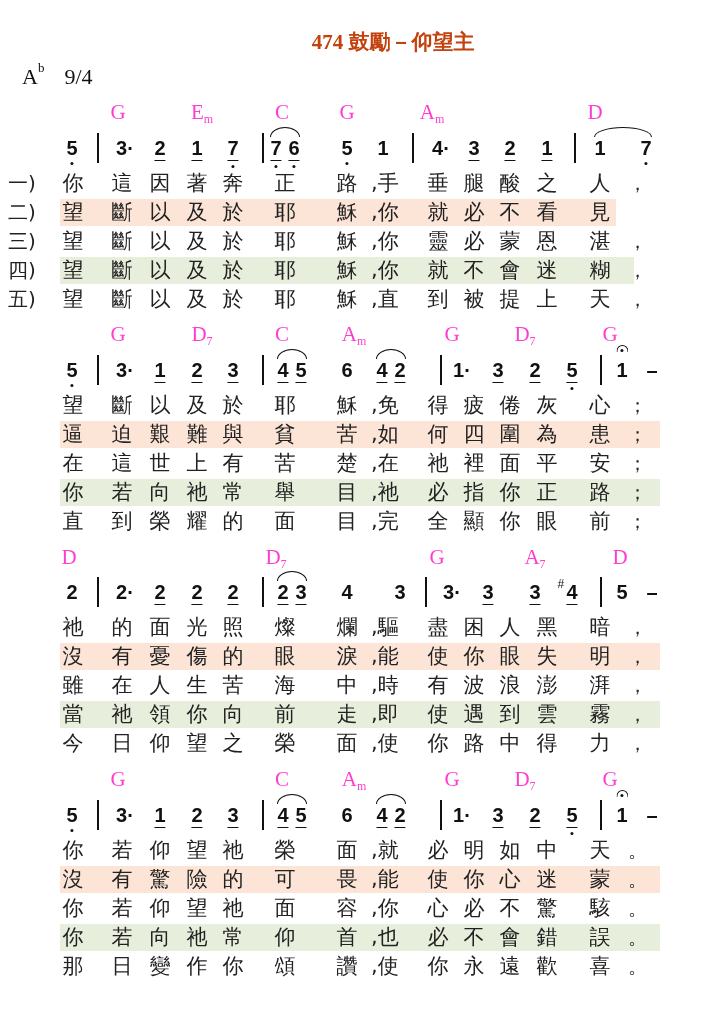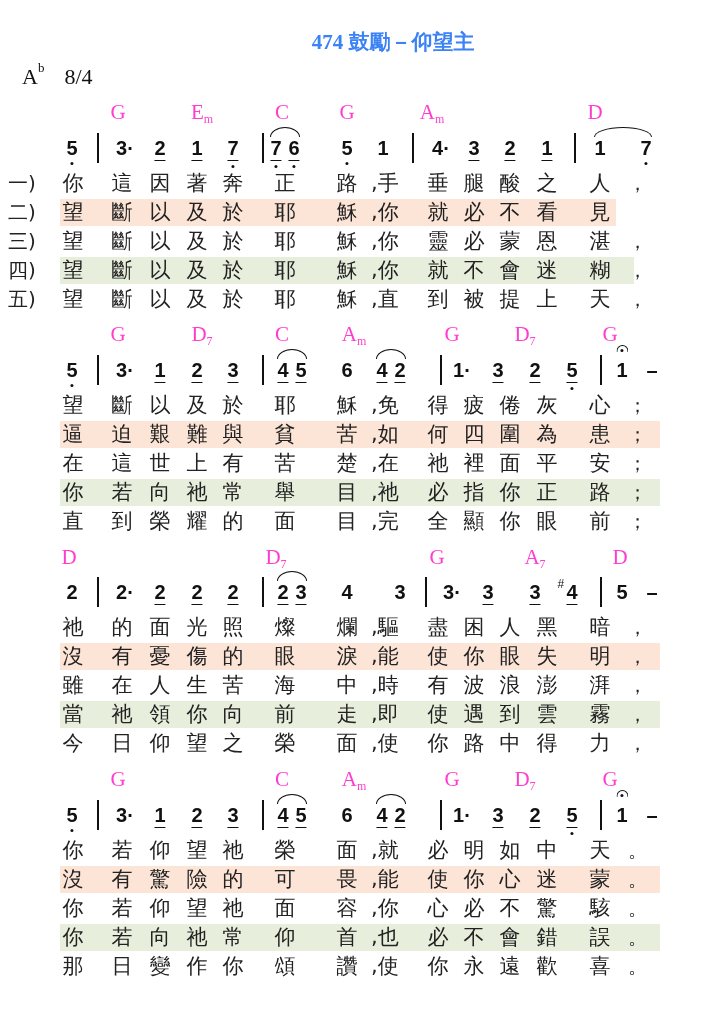--- a/index.html
+++ b/index.html
@@ -1,20 +1,20 @@
 <!DOCTYPE html>
 <html><head>
 <meta charset="utf-8">
 <style>
   html, body { margin:0; padding:0; background:#ffffff; }
   body { width:706px; height:1021px; position:relative; overflow:hidden;
          font-family:"DejaVu Sans", sans-serif; color:#111; }
   .abs { position:absolute; }
   .title { left:0; top:28px; width:706px; text-align:center; padding-left:80px; box-sizing:border-box;
-           font-family:"Liberation Serif", serif; font-weight:bold; font-size:21px; color:#3b82f6; }
+           font-family:"Liberation Serif", serif; font-weight:bold; font-size:21px; color:#c2410c; }
   .key { left:22px; top:64px; font-family:"Liberation Serif", serif; font-size:22px; color:#111; }
   .key sup { font-size:13px; position:relative; top:-4px; }
   .key .meter { margin-left:20px; }
   .chord { font-family:"Liberation Serif", serif; font-size:21px; color:#ff3ccf; transform:translateX(-50%); white-space:nowrap; }
   .chord sub { font-size:12px; vertical-align:-4px; }
   .note { font-family:"Liberation Sans", sans-serif; font-weight:bold; font-size:20px; color:#111;
           transform:translateX(-50%); text-align:center; white-space:nowrap; line-height:22px; }
   .note .uline { border-bottom:1.5px solid #111; padding-bottom:1px; }
   .dotb { position:absolute; width:3px; height:3px; background:#111; border-radius:50%; left:50%; margin-left:-1.5px; bottom:-6px; }
   .fermata { position:absolute; left:50%; top:-14px; width:12px; height:7px; margin-left:-6px; border:1.5px solid #111; border-bottom:none; border-radius:8px 8px 0 0; box-sizing:border-box; }
@@ -27,21 +27,21 @@
   .vnum { font-family:"DejaVu Sans", sans-serif; font-size:20px; color:#222; left:8px; white-space:nowrap; line-height:26px; }
   .punct { font-size:19px; color:#222; line-height:26px; }
   .sharp { font-size:12px; position:absolute; left:-9px; top:-8px; font-weight:normal; }
   .dash { font-family:"Liberation Sans", sans-serif; font-weight:bold; font-size:20px; line-height:22px; }
 </style>
 </head>
 <body>
 
 <div id="sheet">
   <div class="abs title">474 鼓勵－仰望主</div>
-  <div class="abs key"><span>A</span><sup>b</sup><span class="meter">8/4</span></div>
+  <div class="abs key"><span>A</span><sup>b</sup><span class="meter">9/4</span></div>
 <div class="abs hl-peach" style="left: 60px; top: 199px; width: 556px;"></div>
     <div class="abs hl-green" style="left: 60px; top: 257px; width: 574px;"></div>
     <div class="abs chord" style="left: 118px; top: 100px;"><span>G</span></div>
     <div class="abs chord" style="left: 202px; top: 100px;"><span>E</span><sub>m</sub></div>
     <div class="abs chord" style="left: 282px; top: 100px;"><span>C</span></div>
     <div class="abs chord" style="left: 347px; top: 100px;"><span>G</span></div>
     <div class="abs chord" style="left: 432px; top: 100px;"><span>A</span><sub>m</sub></div>
     <div class="abs chord" style="left: 595px; top: 100px;"><span>D</span></div>
     <div class="abs bar" style="left: 97px; top: 133px;"></div>
     <div class="abs bar" style="left: 262px; top: 133px;"></div>

